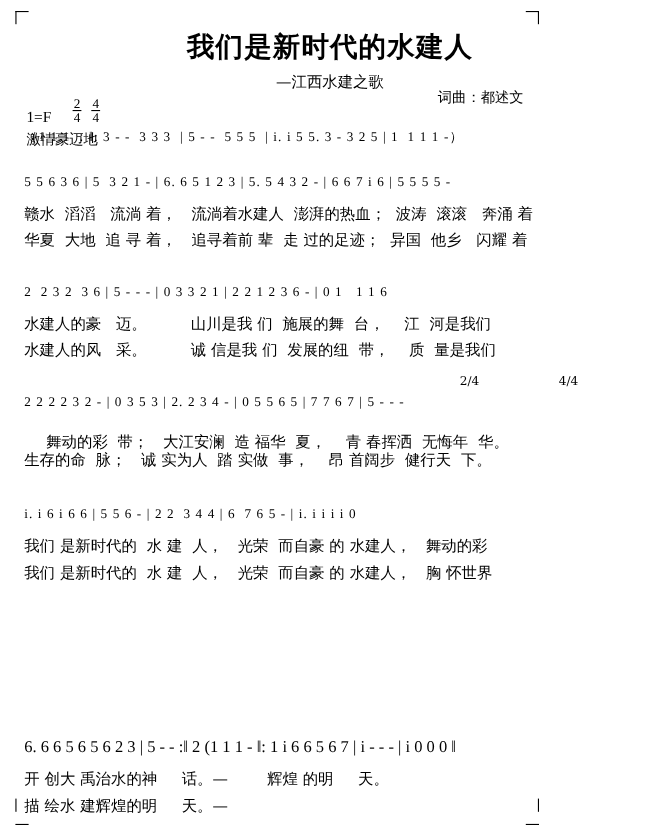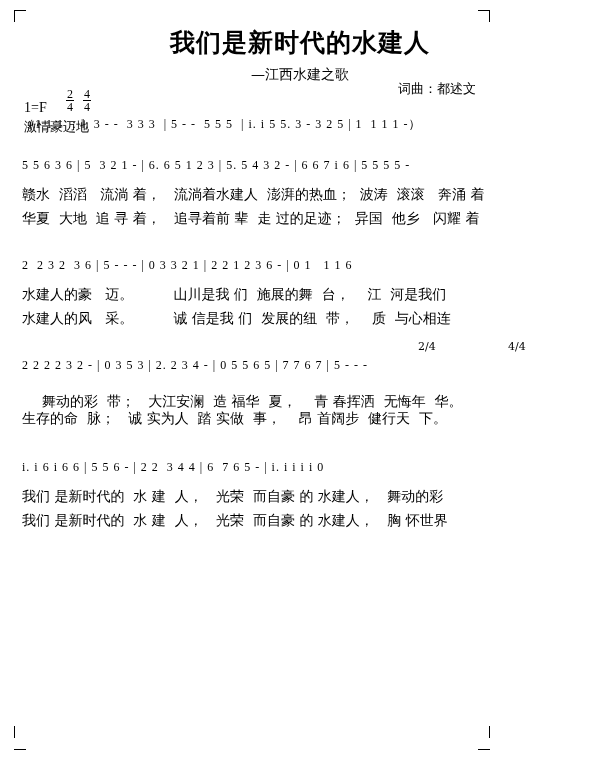--- a/index.html
+++ b/index.html
@@ -113,32 +113,37 @@
 
   <div class="sys" style="top:158px;height:80px;">
     <div class="notes" style="top:0px;letter-spacing:1px;">5 5 6 3 6 | 5  3 2 1 - | 6. 6 5 1 2 3 | 5. 5 4 3 2 - | 6 6 7 i 6 | 5 5 5 5 -</div>
     <div class="lyric" style="top:28px;">赣水  滔滔   流淌 着，   流淌着水建人  澎湃的热血；  波涛  滚滚   奔涌 着</div>
     <div class="lyric" style="top:52px;">华夏  大地  追 寻 着，   追寻着前 辈  走 过的足迹；  异国  他乡   闪耀 着</div>
   </div>
 
   <div class="sys" style="top:258px;height:80px;padding-left:40px;">
     <div class="notes" style="top:0px;letter-spacing:1px;">2  2 3 2  3 6 | 5 - - - | 0 3 3 2 1 | 2 2 1 2 3 6 - | 0 1   1 1 6</div>
     <div class="lyric" style="top:28px;">水建人的豪   迈。         山川是我 们  施展的舞  台，    江  河是我们</div>
-    <div class="lyric" style="top:52px;">水建人的风   采。         诚 信是我 们  发展的纽  带，    质  与心相连</div>
+    <div class="lyric" style="top:52px;">水建人的风   采。         诚 信是我 们  发展的纽  带，    质  量是我们</div>
   </div>
 
   <div class="sys" style="top:358px;height:80px;">
     <div class="notes" style="top:0px;letter-spacing:1px;">2 2 2 2 3 2 - | 0 3 5 3 | 2. 2 3 4 - | 0 5 5 6 5 | 7 7 6 7 | 5 - - -</div>
     <div class="lyric" style="top:35px;margin-left:20px;">舞动的彩  带；   大江安澜  造 福华  夏，    青 春挥洒  无悔年  华。</div>
     <div class="lyric" style="top:52px;">生存的命  脉；   诚 实为人  踏 实做  事，    昂 首阔步  健行天  下。</div>
     <div class="lyric small" style="top:-18px;left:418px;">2/4</div>
     <div class="lyric small" style="top:-18px;left:508px;">4/4</div>
   </div>
 
   <div class="sys" style="top:460px;height:80px;">
     <div class="notes" style="top:0px;letter-spacing:1px;">i. i 6 i 6 6 | 5 5 6 - | 2 2  3 4 4 | 6  7 6 5 - | i. i i i i 0</div>
     <div class="lyric" style="top:28px;">我们 是新时代的  水 建  人，   光荣  而自豪 的 水建人，   舞动的彩</div>
     <div class="lyric" style="top:52px;">我们 是新时代的  水 建  人，   光荣  而自豪 的 水建人，   胸 怀世界</div>
   </div>
 
 
+  <div class="sys" style="top:672px;height:80px;">
+    <div class="notes" style="top:0px;letter-spacing:0px;font-size:15px;">6. 6 6 5 6 5 6 2 3 | 5 - - :‖ 2 (1 1 1 - ‖: 1 i 6 6 5 6 7 | i - - - | i 0 0 0 ‖</div>
+    <div class="lyric" style="top:28px;">开 创大 禹治水的神     话。—        辉煌 的明     天。</div>
+    <div class="lyric" style="top:52px;">描 绘水 建辉煌的明     天。—</div>
+  </div>
 
 </div>
 
 </body></html>

